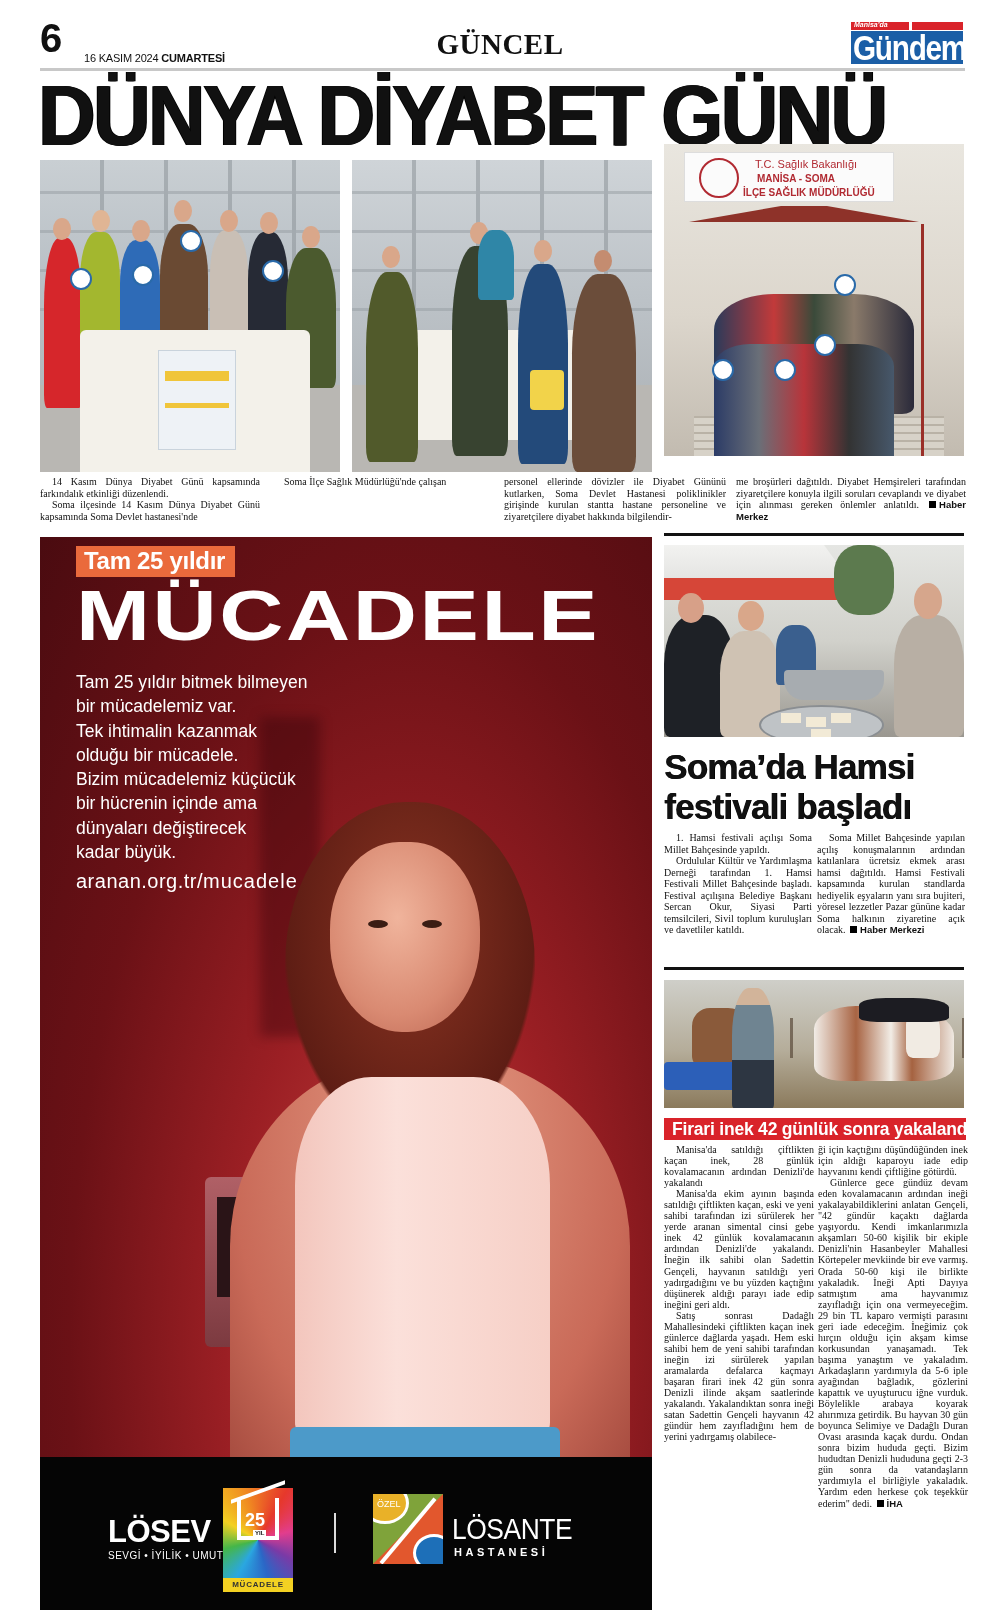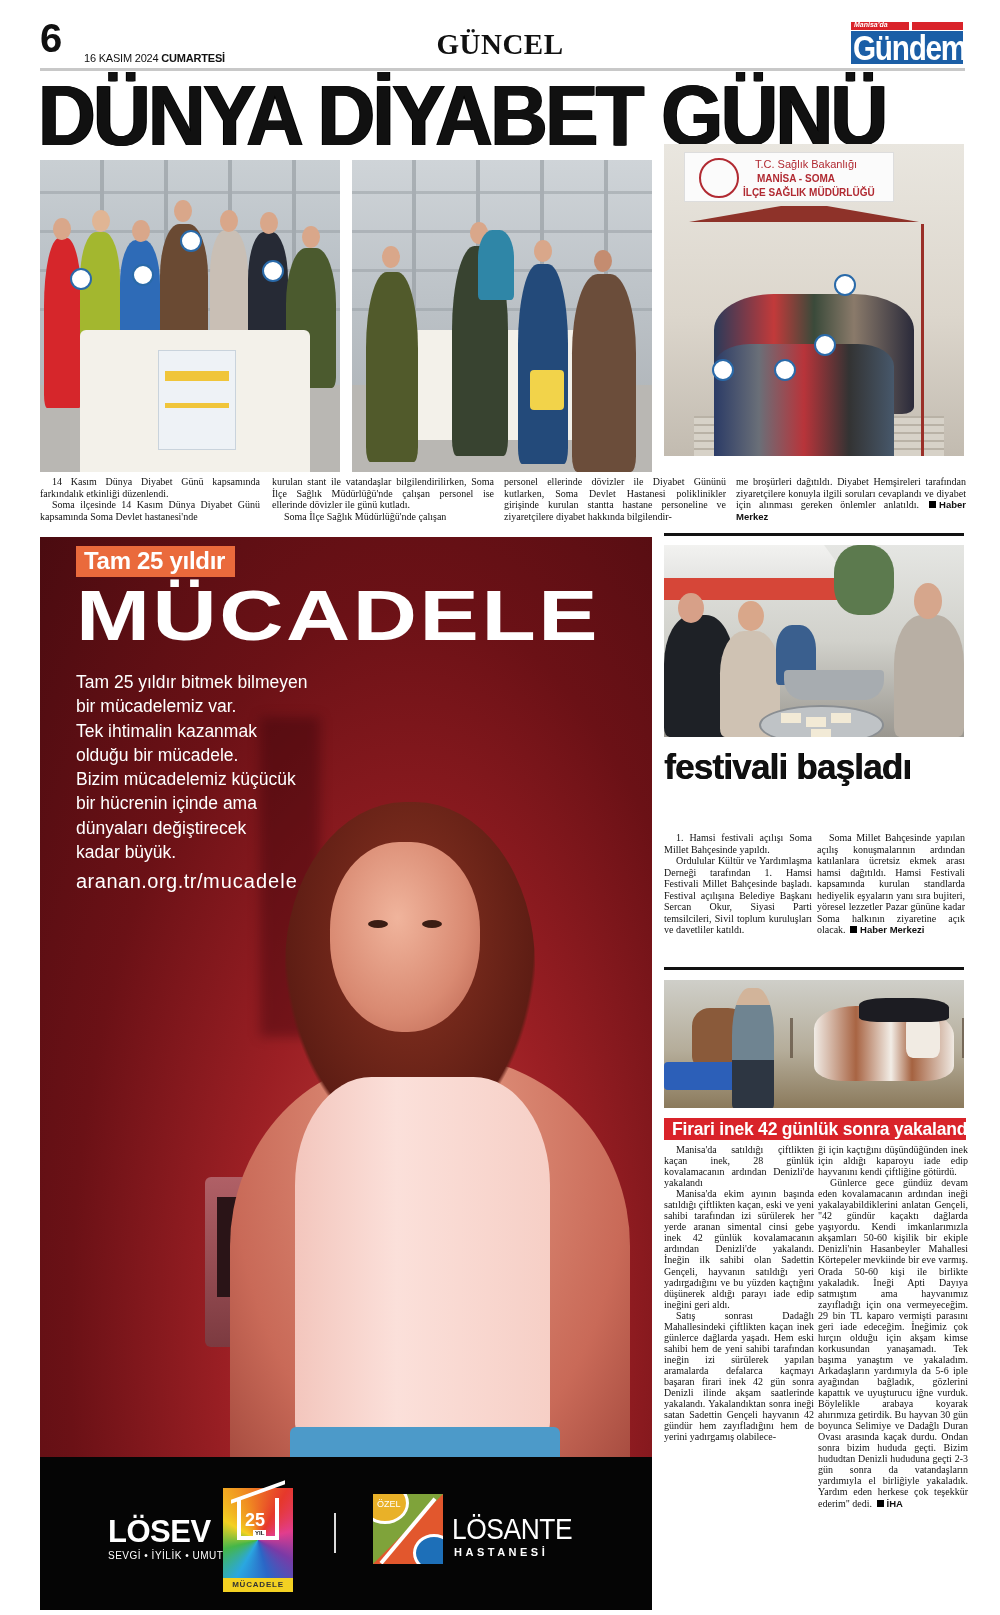--- a/index.html
+++ b/index.html
@@ -200,21 +200,20 @@
   <div class="sign" style="left:110px;top:215px;"></div>
   <div class="sign" style="left:150px;top:190px;"></div>
   <div class="sign" style="left:170px;top:130px;"></div>
 </div>
 
 <div class="cap cap1">
   <p>14 Kasım Dünya Diyabet Günü kapsamında farkındalık etkinliği düzenlendi.</p>
   <p>Soma ilçesinde 14 Kasım Dünya Diyabet Günü kapsamında Soma Devlet hastanesi'nde</p>
 </div>
 <div class="cap cap2">
-  <p class="noindent">kurulan stant ile vatandaşlar bilgilendirilirken, Soma İlçe Sağlık Müdürlüğü'nde çalışan personel ise ellerinde dövizler ile günü kutladı.</p>
   <p>Soma İlçe Sağlık Müdürlüğü'nde çalışan</p>
 </div>
 <div class="cap cap3">
   <p class="noindent">personel ellerinde dövizler ile Diyabet Gününü kutlarken, Soma Devlet Hastanesi poliklinikler girişinde kurulan stantta hastane personeline ve ziyaretçilere diyabet hakkında bilgilendir-</p>
 </div>
 <div class="cap cap4">
   <p class="noindent"><span>me broşürleri dağıtıldı. Diyabet Hemşireleri tarafından ziyaretçilere konuyla ilgili soruları cevaplandı ve diyabet için alınması gereken önlemler anlatıldı.</span> <span class="credit">Haber Merkez</span></p>
 </div>
 
 <div class="ad">
@@ -281,20 +280,21 @@
   <div class="tray">
     <div class="sandwich" style="left:20px;top:6px;"></div>
     <div class="sandwich" style="left:45px;top:10px;"></div>
     <div class="sandwich" style="left:70px;top:6px;"></div>
     <div class="sandwich" style="left:50px;top:22px;"></div>
   </div>
   <div class="person" style="left:230px;top:70px;width:70px;height:122px;background:#b8afa4;"></div>
   <div class="head" style="left:250px;top:38px;width:28px;height:36px;background:#d6a68c;"></div>
 </div>
 <div class="hamsi-title">
+  <div>Soma’da Hamsi</div>
   <div>festivali başladı</div>
 </div>
 <div class="hcol hcol1">
   <p>1. Hamsi festivali açılışı Soma Millet Bahçesinde yapıldı.</p>
   <p>Ordulular Kültür ve Yardımlaşma Derneği tarafından 1. Hamsi Festivali Millet Bahçesinde başladı. Festival açılışına Belediye Başkanı Sercan Okur, Siyasi Parti temsilcileri, Sivil toplum kuruluşları ve davetliler katıldı.</p>
 </div>
 <div class="hcol hcol2">
   <p><span>Soma Millet Bahçesinde yapılan açılış konuşmalarının ardından katılanlara ücretsiz ekmek arası hamsi dağıtıldı. Hamsi Festivali kapsamında kurulan standlarda hediyelik eşyaların yanı sıra bujiteri, yöresel lezzetler Pazar gününe kadar Soma halkının ziyaretine açık olacak.</span> <span class="credit">Haber Merkezi</span></p>
 </div>
 

